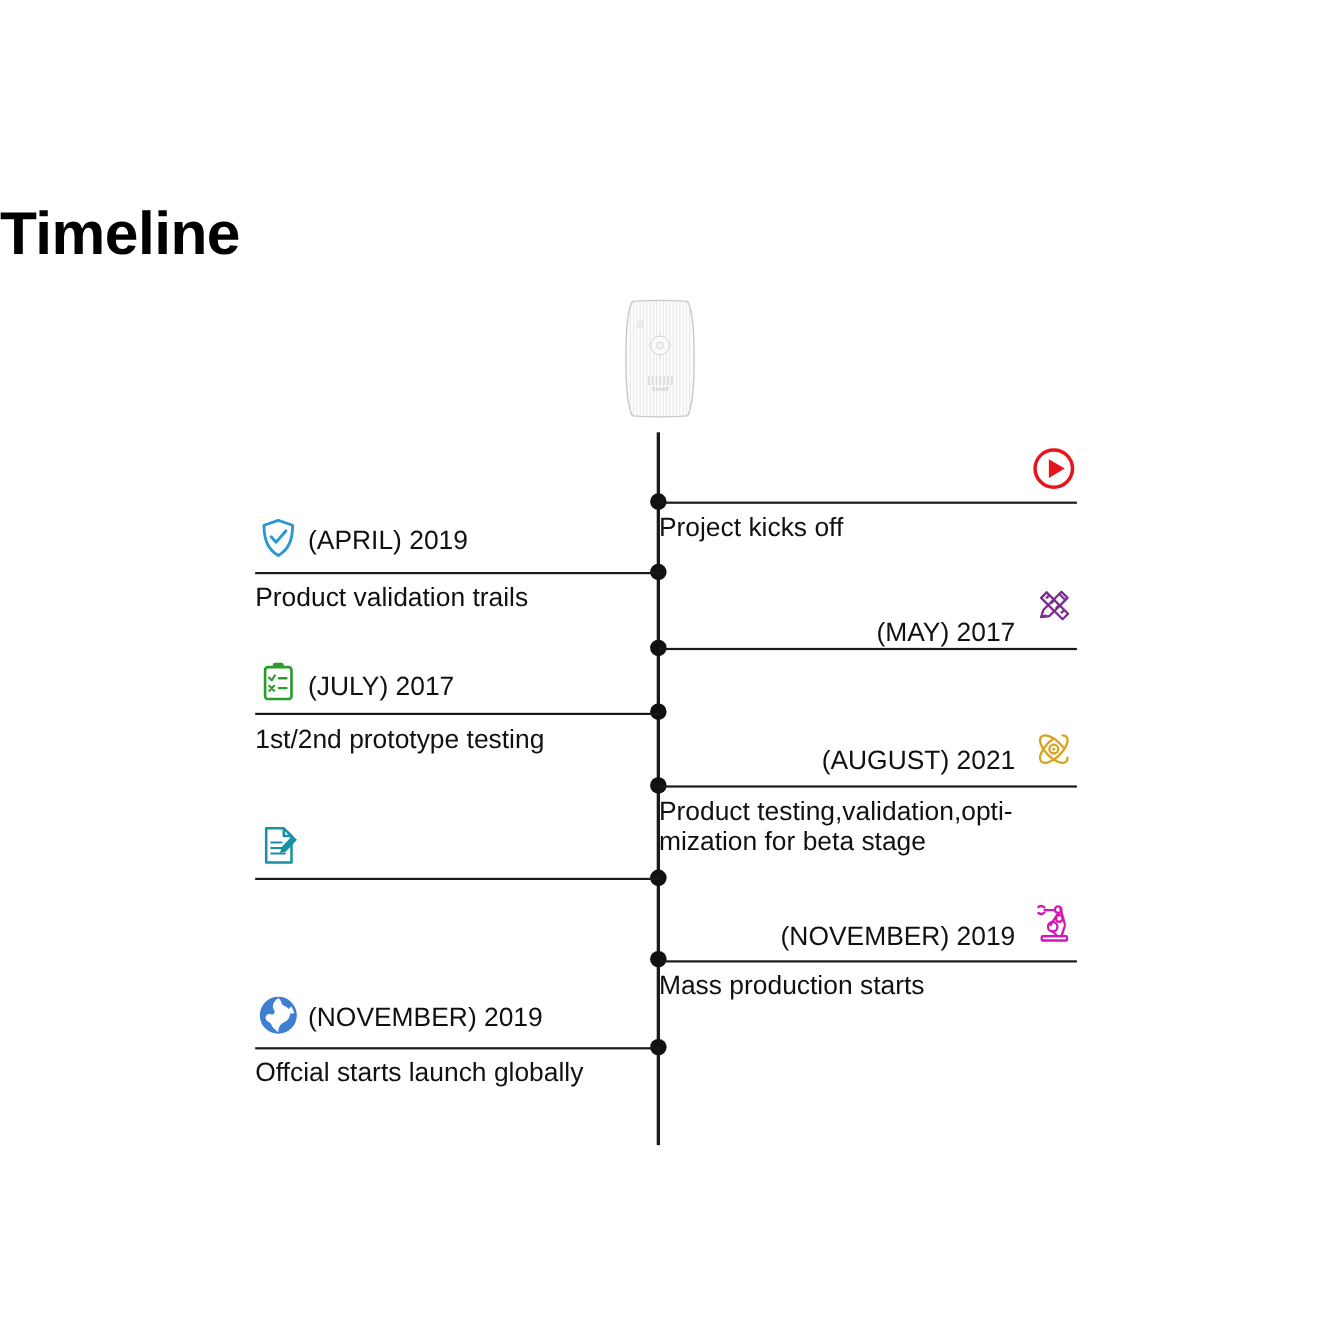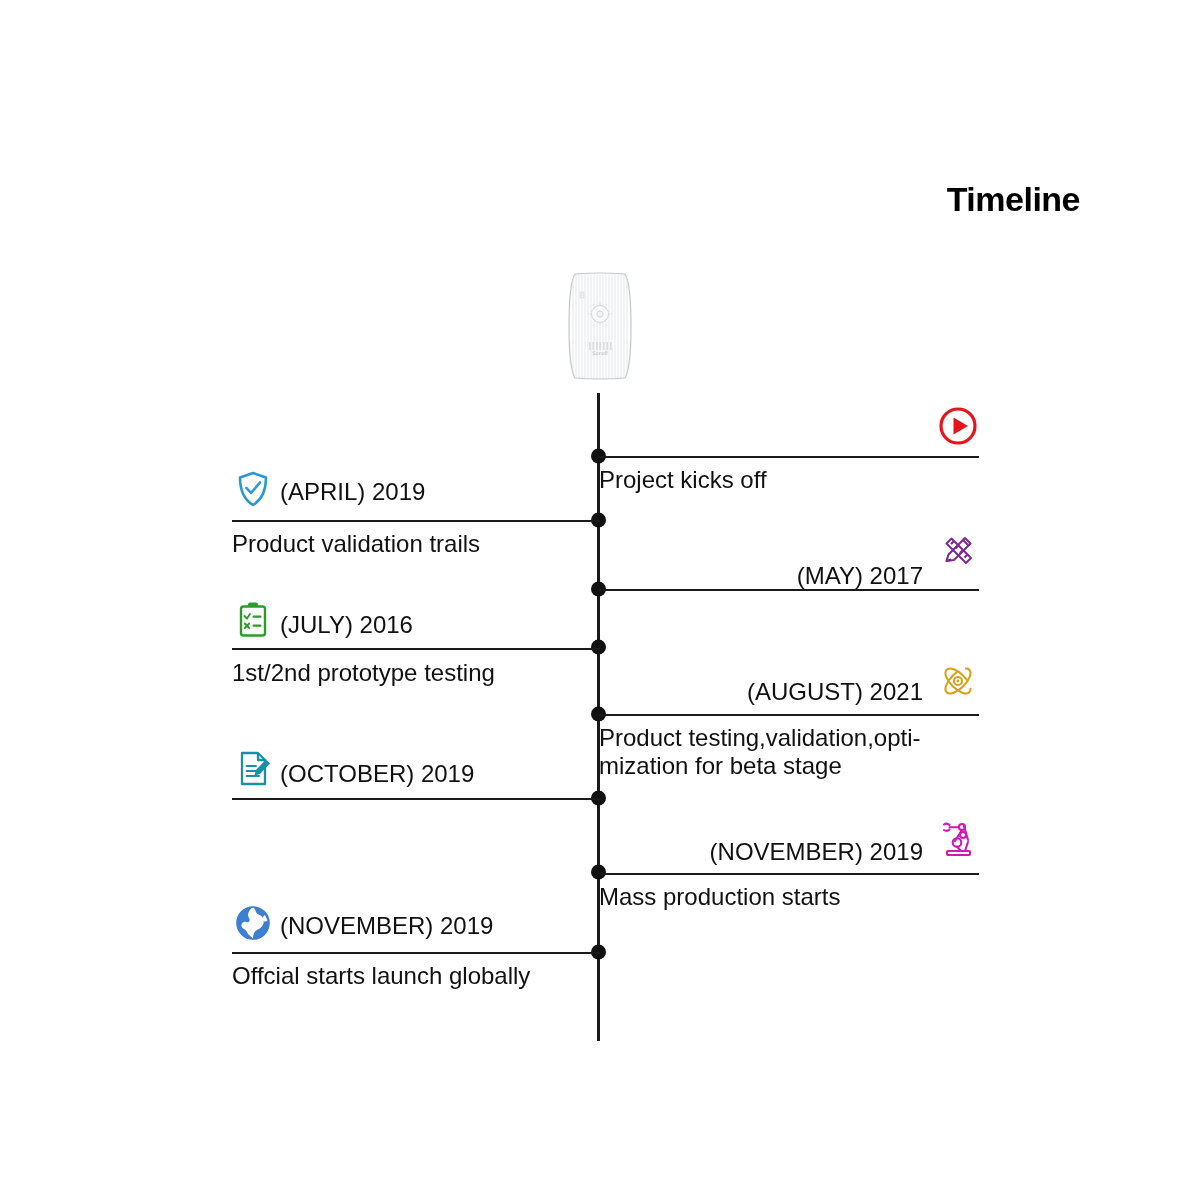--- a/index.html
+++ b/index.html
@@ -15,22 +15,22 @@
     color: #1a1a1a;
     overflow: hidden;
   }
 
   
   #page-title {
     position: absolute;
     top: 180px;
     left: 0;
     width: 1080px;
-    text-align: right;
-    font-size: 34px;
+    text-align: left;
+    font-size: 55px;
     font-weight: bold;
     letter-spacing: -0.5px;
     color: #000000;
   }
 
   
   #device {
     position: absolute;
     left: 561px;
     top: 272px;
@@ -230,21 +230,21 @@
         <path d="M18.5 17.5 L21.5 14.5"></path>
         <path d="M23 22 L26 19"></path>
         <path d="M27.5 26.5 L30.5 23.5"></path>
       </g>
     </svg>
   </span>
 </div>
 
 <div class="event left" style="top:597px;">
   <div class="rule" style="top:51px;"></div>
-  <div class="event-date" style="top:16px;">(JULY) 2016</div>
+  <div class="event-date" style="top:16px;">(JULY) 2017</div>
   <span class="event-icon" style="top:2px;">
     <svg width="42" height="42" viewBox="0 0 42 42">
       <rect x="9" y="7.5" width="24" height="29" rx="2.6" fill="#ffffff" stroke="#2c9b2c" stroke-width="2.4"></rect>
       <path d="M16 7.5 L16 5.5 Q16 3.5 18 3.5 L24 3.5 Q26 3.5 26 5.5 L26 7.5 Z" fill="#2c9b2c"></path>
       <path d="M12.5 17 L15 19.5 L18 15" fill="none" stroke="#2c9b2c" stroke-width="1.9" stroke-linecap="round" stroke-linejoin="round"></path>
       <path d="M12.8 24.5 L17.2 29 M17.2 24.5 L12.8 29" stroke="#2c9b2c" stroke-width="1.9" stroke-linecap="round"></path>
       <rect x="20.5" y="16.5" width="9" height="2.2" rx="1" fill="#2c9b2c"></rect>
       <rect x="20.5" y="25.5" width="9" height="2.2" rx="1" fill="#2c9b2c"></rect>
     </svg>
   </span>
@@ -263,21 +263,20 @@
       <circle cx="21" cy="21" r="4" fill="none" stroke="#d8a31a" stroke-width="2.1"></circle>
       <circle cx="21" cy="21" r="1.4" fill="#d8a31a"></circle>
     </svg>
   </span>
   <div class="event-desc" style="top:64px; white-space:pre-line;">Product testing,validation,opti-
 mization for beta stage</div>
 </div>
 
 <div class="event left" style="top:746px;">
   <div class="rule" style="top:52px;"></div>
-  <div class="event-date" style="top:16px;">(OCTOBER) 2019</div>
   <span class="event-icon" style="top:2px;">
     <svg width="42" height="42" viewBox="0 0 42 42">
       <path d="M10 5 L26 5 L33 12 L33 36 L10 36 Z" fill="#ffffff" stroke="#1b8fa3" stroke-width="2.3" stroke-linejoin="round"></path>
       <path d="M26 5 L26 12 L33 12" fill="none" stroke="#1b8fa3" stroke-width="2.3" stroke-linejoin="round"></path>
       <g stroke="#1b8fa3" stroke-width="1.8" stroke-linecap="round">
         <line x1="14.5" y1="18" x2="24" y2="18"></line>
         <line x1="14.5" y1="23" x2="24" y2="23"></line>
         <line x1="14.5" y1="28" x2="27" y2="28"></line>
       </g>
       <path d="M24 22 L34 11.5 L38 15.5 L28 26 L22.5 27.5 Z" fill="#1b8fa3"></path>

